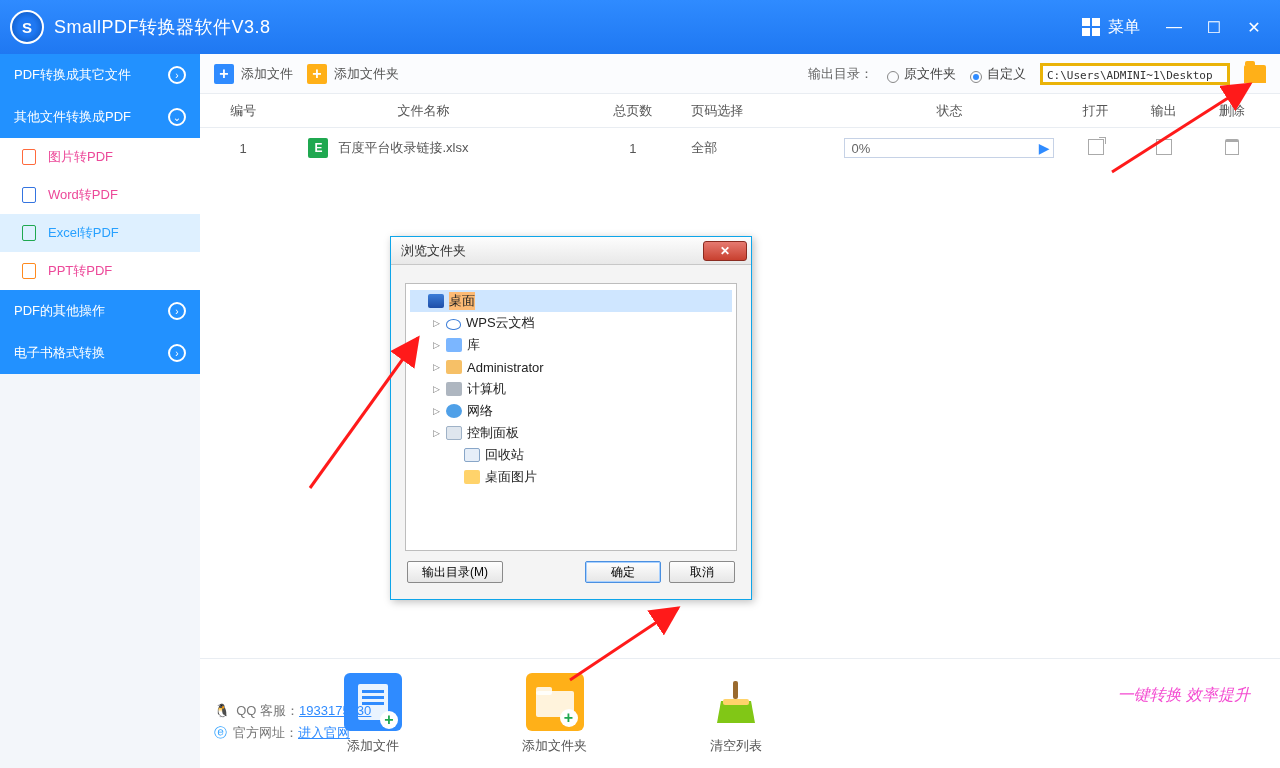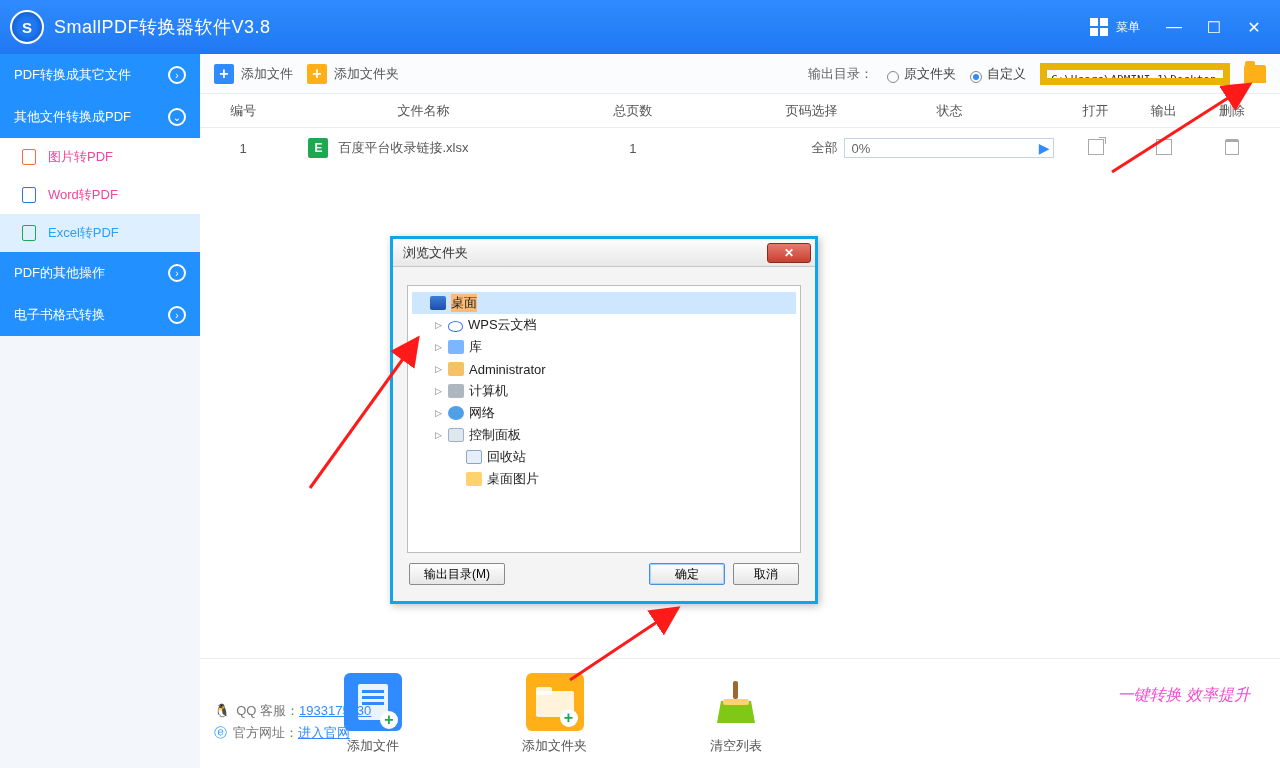--- a/index.html
+++ b/index.html
@@ -25,29 +25,29 @@
 .toolbar{height:40px;border-bottom:1px solid #e9edf2;display:flex;align-items:center;padding:0 14px;gap:14px;background:#fbfcfe}
 .tbtn{display:flex;align-items:center;gap:7px;cursor:pointer;color:#555}
 .tbtn .sq{width:20px;height:20px;display:flex;align-items:center;justify-content:center;color:#fff;border-radius:2px;font-weight:bold;font-size:16px}
 .tbtn .sq.blue{background:#2f8bff}
 .tbtn .sq.orange{background:#ffb018}
 .toolbar .spacer{flex:1}
 .outdir-label{color:#666}
 .radio{display:flex;align-items:flex-end;gap:5px;cursor:pointer;color:#444}
 .radio .dot{width:12px;height:12px;border:1px solid #888;border-radius:50%;display:flex;align-items:center;justify-content:center}
 .radio .dot.on::after{content:"";width:6px;height:6px;background:#2f8bff;border-radius:50%}
-.pathbox{width:190px;height:22px;border:7px solid #eab308;background:#fff;font-family:Consolas,monospace;font-size:11px;padding:3px 4px;color:#333;overflow:hidden;white-space:nowrap}
+.pathbox{width:190px;height:22px;border:3px solid #eab308;background:#fff;font-family:Consolas,monospace;font-size:11px;padding:3px 4px;color:#333;overflow:hidden;white-space:nowrap}
 .browse-icon{width:22px;height:18px;background:#ffb018;border-radius:2px 2px 0 0;position:relative;cursor:pointer}
 .browse-icon::before{content:"";position:absolute;top:-4px;left:1px;width:10px;height:4px;background:#ffb018;border-radius:2px 2px 0 0}
 .thead{height:34px;display:flex;align-items:center;color:#555;border-bottom:1px solid #e9edf2;padding:0 14px;font-size:13px}
 .row{height:40px;display:flex;align-items:center;color:#555;padding:0 14px;font-size:13px}
 .c-num{width:60px;text-align:center}
 .c-name{width:310px;display:flex;align-items:center;gap:10px}
 .c-pages{width:120px;text-align:center}
-.c-sel{width:150px;text-align:right}
+.c-sel{width:150px;text-align:left}
 .c-status{width:230px;display:flex;justify-content:center}
 .c-open{width:70px;text-align:center}
 .c-out{width:70px;text-align:center}
 .c-del{width:70px;text-align:center}
 .eicon{width:20px;height:20px;background:#1fa850;color:#fff;display:flex;align-items:center;justify-content:center;border-radius:2px;font-weight:bold;font-size:12px;margin-left:36px}
 .progress{width:210px;height:20px;border:1px solid #c6d2e6;background:#fff;display:flex;align-items:center;justify-content:space-between;padding:0 4px 0 6px;color:#666;font-size:12px}
 .progress .play{color:#2f8bff;font-size:14px}
 .act-icon{width:16px;height:16px;border:1.5px solid #aaa;display:inline-block;position:relative}
 .act-icon.open::after{content:"";position:absolute;right:-3px;top:-3px;width:6px;height:6px;border-top:1.5px solid #aaa;border-right:1.5px solid #aaa}
 .act-icon.del{border:none;width:14px;height:16px;border:1.5px solid #aaa;border-radius:2px 2px 0 0;border-top:3px solid #aaa}
@@ -60,21 +60,21 @@
 .bigbtn .ic.addfile::after{content:"+";position:absolute;right:4px;bottom:2px;color:#1fa850;background:#fff;border-radius:50%;width:18px;height:18px;font-weight:bold;line-height:18px;text-align:center;font-size:16px}
 .bigbtn .ic.addfld{background:#ffb018}
 .bigbtn .ic.addfld::after{content:"+";position:absolute;right:6px;bottom:4px;color:#1fa850;background:#fff;border-radius:50%;width:18px;height:18px;font-weight:bold;line-height:18px;text-align:center;font-size:16px}
 .bigbtn .ic.clear{background:#fff}
 .bigbtn .ic.clear svg{width:50px;height:50px}
 .oneclick{position:absolute;right:30px;bottom:62px;color:#f44bd1;font-size:16px;font-style:italic;font-weight:500}
 .startbtn{position:absolute;right:24px;bottom:14px;width:225px;height:44px;background:#6bbf1a;border-radius:4px;color:#fff;font-size:20px;display:flex;align-items:center;justify-content:center;gap:12px;cursor:pointer}
 .startbtn .pc{width:24px;height:24px;border:2px solid #fff;border-radius:50%;display:flex;align-items:center;justify-content:center}
 .startbtn .pc::after{content:"";border-left:9px solid #fff;border-top:6px solid transparent;border-bottom:6px solid transparent;margin-left:3px}
 
-.dialog{position:absolute;left:390px;top:236px;width:428px;background:#f4f4f4;border:3px solid #0ea5e9;box-shadow:2px 2px 8px rgba(0,0,0,.25)}
+.dialog{position:absolute;left:390px;top:236px;width:362px;background:#f4f4f4;border:1px solid #0ea5e9;box-shadow:2px 2px 8px rgba(0,0,0,.25)}
 .dlg-title{height:28px;background:linear-gradient(#fdfdfd,#e8e8e8);border-bottom:1px solid #c7c7c7;display:flex;align-items:center;justify-content:space-between;padding:0 0 0 10px;font-size:12px;color:#333}
 .dlg-close{width:44px;height:20px;background:linear-gradient(#e67a70,#c8402f);border:1px solid #8a2b20;border-radius:3px;color:#fff;display:flex;align-items:center;justify-content:center;margin-right:4px;font-weight:bold;cursor:pointer;font-size:12px}
 .dlg-body{padding:18px 14px 10px}
 .tree{border:1px solid #bdbdbd;background:#fff;height:268px;padding:6px 4px;overflow:auto}
 .tn{display:flex;align-items:center;height:22px;gap:5px;cursor:pointer;font-size:12px;color:#222;padding-left:4px}
 .tn .exp{width:9px;height:9px;display:flex;align-items:center;justify-content:center;font-size:9px;color:#7a7a7a}
 .tn.sel{background:#cfe6ff}
 .tn.sel .lbl{background:#fdba74}
 .tn .ico{width:16px;height:14px;display:inline-block}
 .ico.desktop{background:linear-gradient(#3b7dd8,#1f4fa8);border-radius:2px}
@@ -100,21 +100,21 @@
   <div class="logo">S</div>
   <div class="title">SmallPDF转换器软件V3.8</div>
   <div class="spacer"></div>
   <div class="menu-btn">
     <div class="grid">
         <span></span>
         <span></span>
         <span></span>
         <span></span>
       </div>
-    <span style="font-size:12px">菜单</span>
+    <span style="font-size:16px">菜单</span>
   </div>
   <div class="winbtn">—</div>
   <div class="winbtn">☐</div>
   <div class="winbtn">✕</div>
 </div>
 
 <div class="sidebar">
   <div class="cat">
     <span>PDF转换成其它文件</span>
     <span class="chev">›</span>
@@ -127,20 +127,24 @@
       <span class="ficon"></span>
       <span>图片转PDF</span>
     </div>
   <div class="subitem">
       <span class="ficon blue"></span>
       <span>Word转PDF</span>
     </div>
   <div class="subitem active">
       <span class="ficon green"></span>
       <span>Excel转PDF</span>
+    </div>
+  <div class="subitem">
+      <span class="ficon orange"></span>
+      <span>PPT转PDF</span>
     </div>
   <div class="cat">
     <span>PDF的其他操作</span>
     <span class="chev">›</span>
   </div>
   <div class="cat">
     <span>电子书格式转换</span>
     <span class="chev">›</span>
   </div>
 </div>

